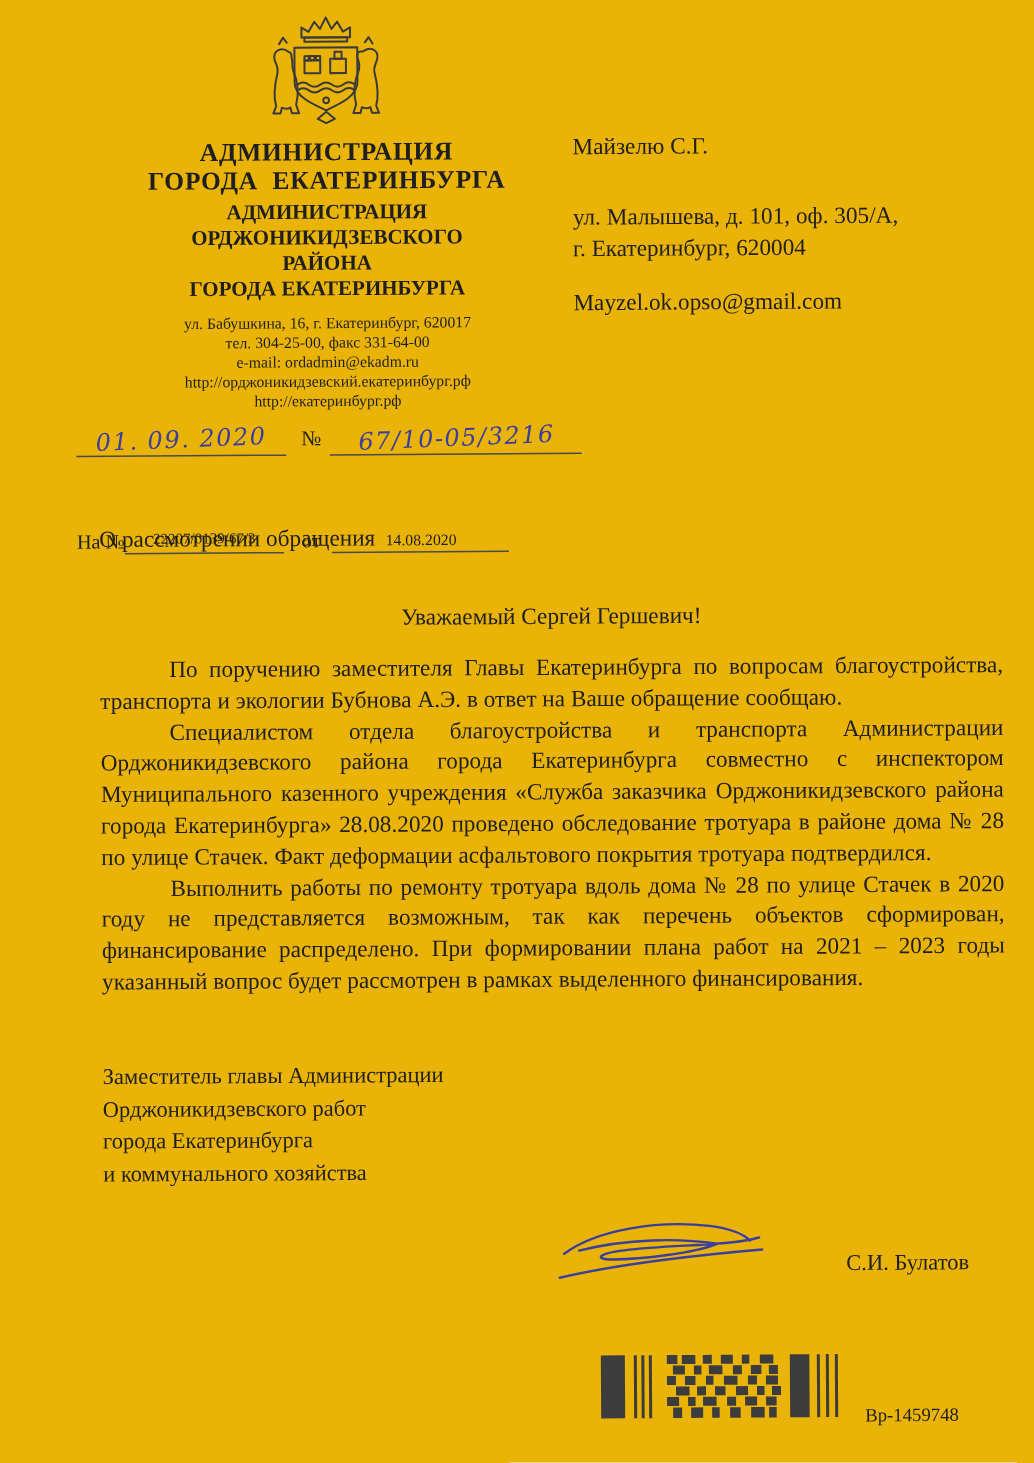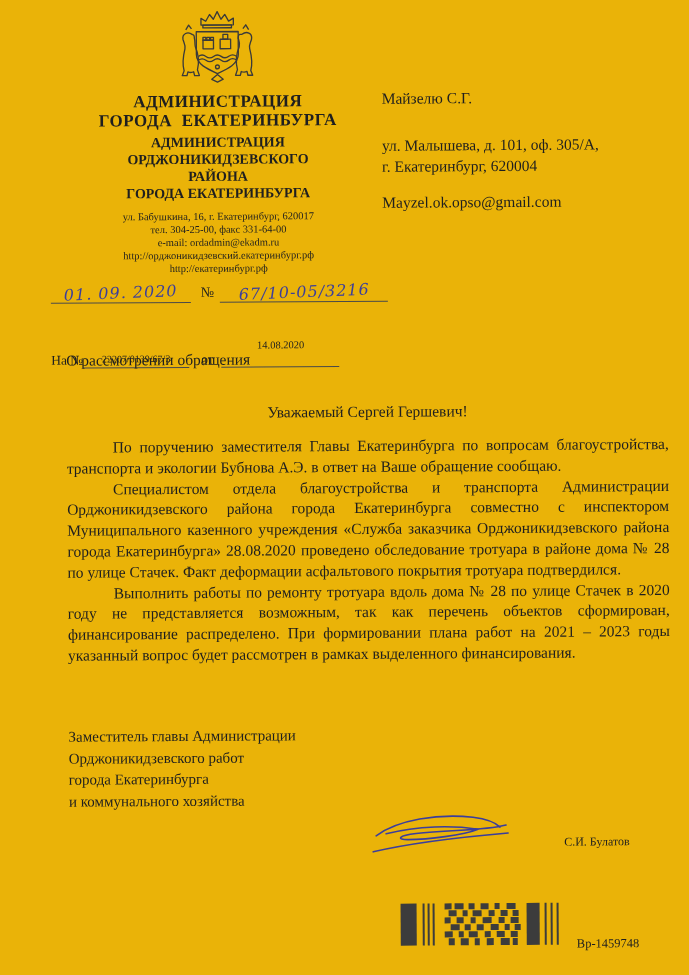--- a/index.html
+++ b/index.html
@@ -23,37 +23,37 @@
   .ref-row1, .ref-row2 { display:flex; align-items:flex-end; }
   .u { border-bottom:1.5px solid #4a4a4a; text-align:center; }
   .hw { display:inline-block; font-style:italic; color:#3b3e9c; font-size:16px;
         letter-spacing:1px; transform:rotate(-2deg); font-family:"DejaVu Serif", serif; }
   .hw-date { width:140px; }
   .no-label { padding:0 6px 2px 10px; font-size:14px; }
   .hw-number { width:168px; }
   .ref-row2 { margin-top:3px; font-size:13.5px; }
   .in-number { width:106px; font-size:10px; padding-bottom:3px; }
   .from-label { padding:0 8px 0 12px;margin-top:46px; }
-  .in-date { width:118px; font-size:10.5px; padding-bottom:16px; }
+  .in-date { width:118px; font-size:10.5px; padding-bottom:1px; }
 
   
   .recipient { position:absolute; left:384px; top:88px; width:292px; font-size:15.5px; line-height:21px; }
   .recipient .name { margin-bottom:26px; }
   .recipient .email { margin-top:15px; }
 
   .subject { position:absolute; left:67px; top:350px; font-size:15.5px; }
   .salutation { position:absolute; left:67px; top:403px; width:602px; text-align:center; font-size:15.5px; }
 
   .body-text { position:absolute; left:67px; top:436px; width:602px; font-size:15.5px;
                line-height:20.8px; text-align:justify; }
   .body-text p { margin:0; text-indent:46px; }
 
-  .sig-block { position:absolute; left:67px; top:725px; font-size:15px; line-height:21.5px; }
+  .sig-block { position:absolute; left:67px; top:707px; font-size:15px; line-height:21.5px; }
   .sig-mark { position:absolute; left:366px; top:806px; }
-  .signer { position:absolute; left:562px; top:836px; font-size:12px; }
+  .signer { position:absolute; left:562px; top:836px; font-size:15px; }
 
   .barcode { position:absolute; left:396px; top:900px; }
   .barcode-label { position:absolute; left:574px; top:938px; font-size:12.5px; }
 </style>
 </head>
 <body>
 
 <div class="page">
   <div class="tilt">
 

